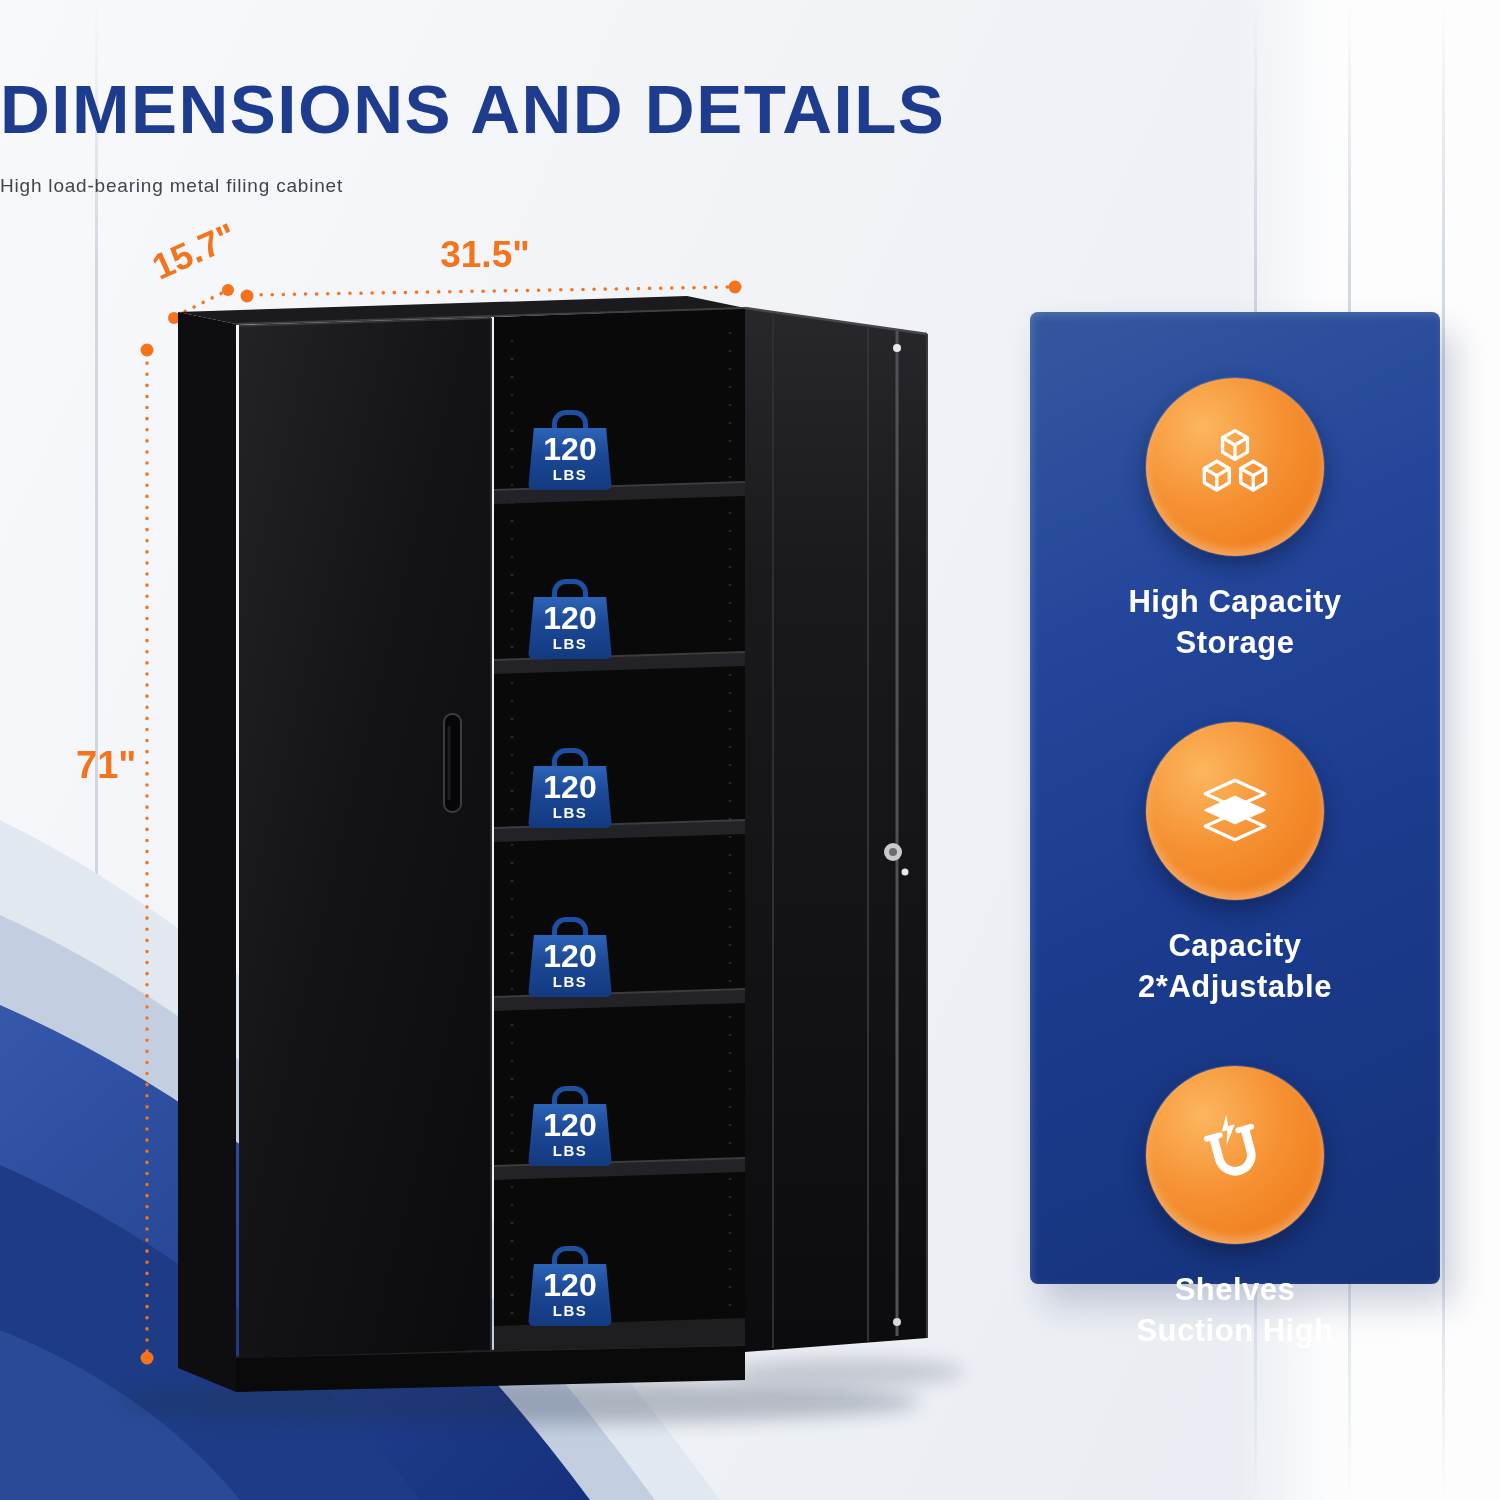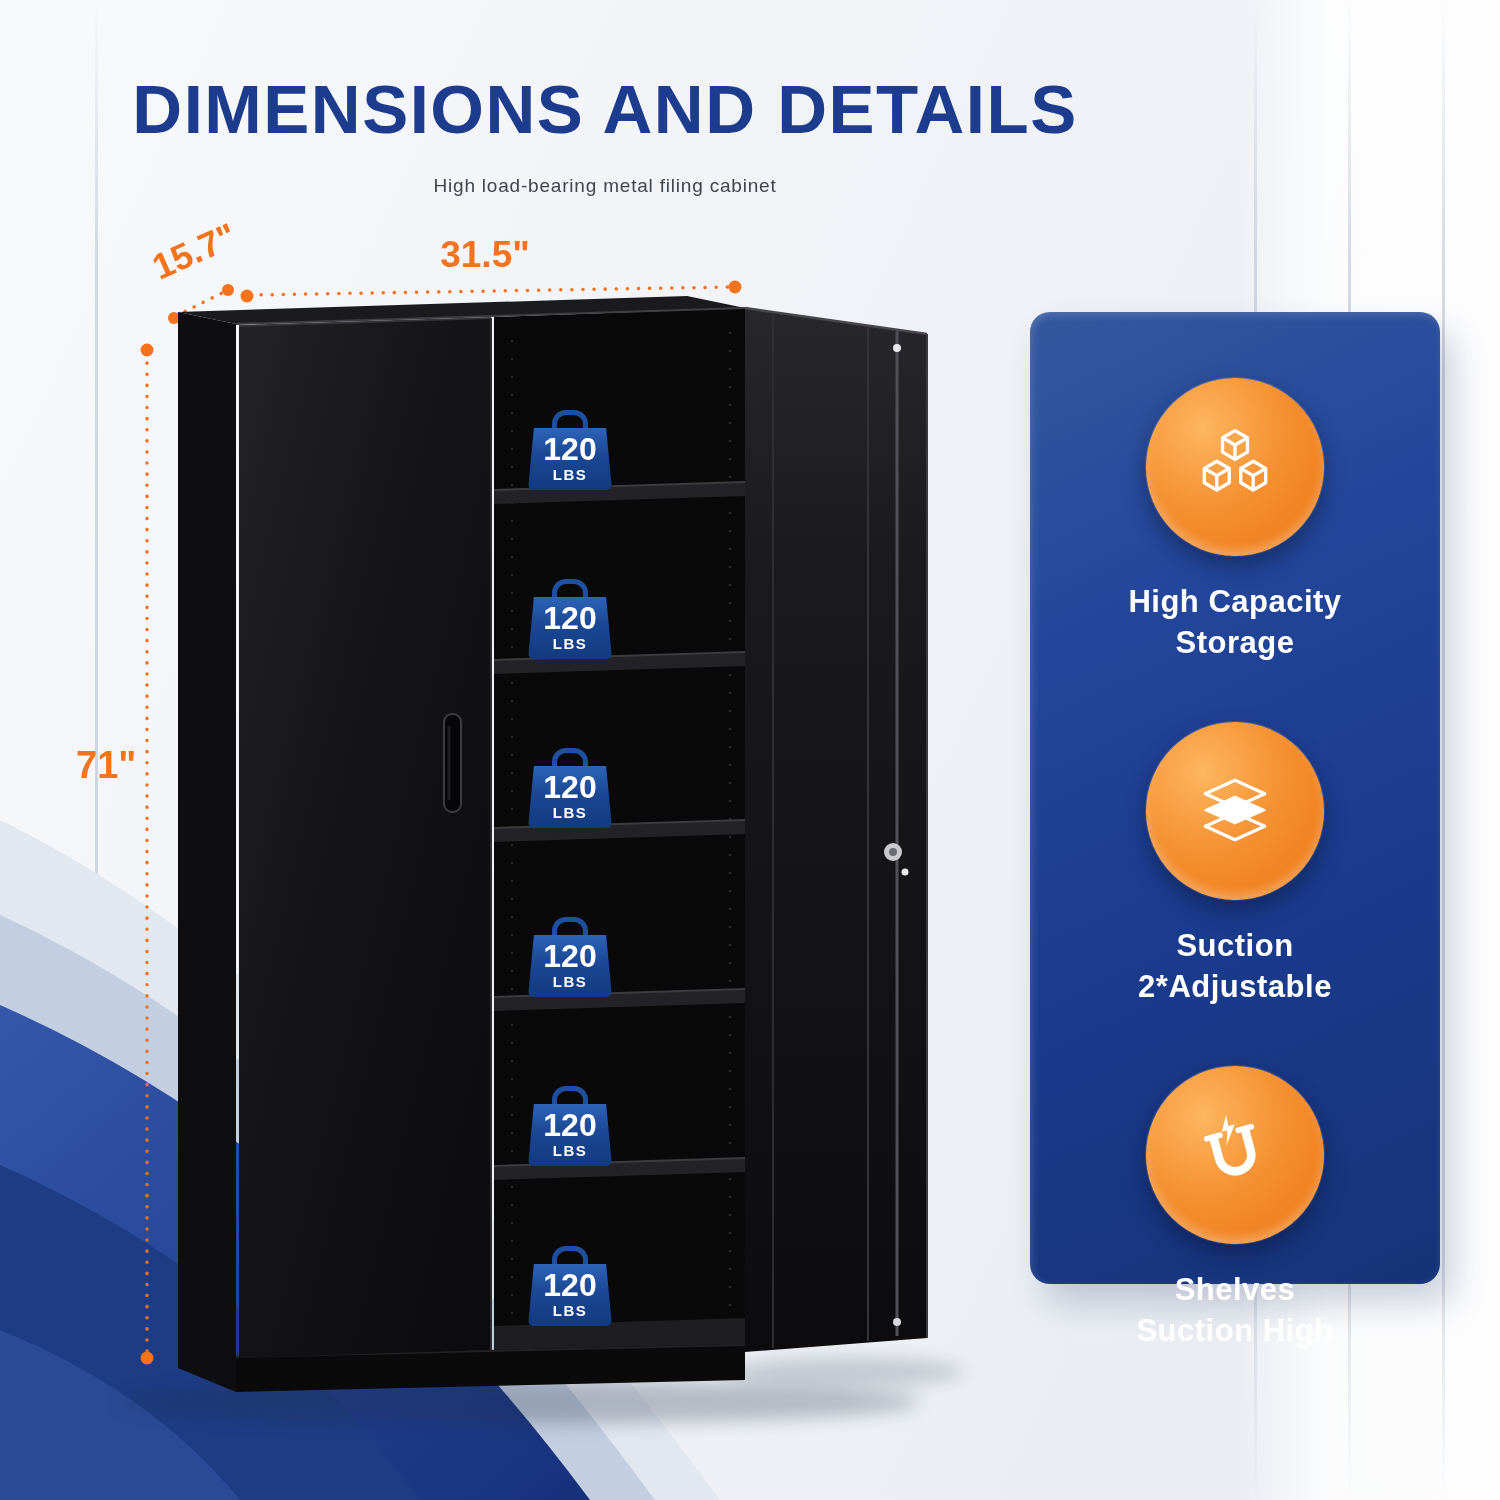--- a/index.html
+++ b/index.html
@@ -7,41 +7,41 @@
     position:relative;width:1500px;height:1500px;overflow:hidden;
     background:linear-gradient(115deg,#f8f9fb 0%,#f1f3f7 40%,#e7ebf1 100%);
     font-family:"Liberation Sans",sans-serif;
   }
   
   .right-wall{position:absolute;top:0;right:0;width:265px;height:100%;
     background:linear-gradient(90deg,rgba(255,255,255,0) 0%,rgba(255,255,255,.85) 35%,#fdfdfe 100%);}
   .wall-stripe{position:absolute;top:0;bottom:0;width:3px;
     background:linear-gradient(180deg,rgba(176,188,205,0) 0%,rgba(170,183,201,.5) 18%,rgba(170,183,201,.5) 82%,rgba(176,188,205,0) 100%);}
   
-  .header{position:absolute;left:0;top:70px;width:1210px;text-align:center;z-index:3;}
+  .header{position:absolute;left:0;top:70px;width:1210px;z-index:3;}
   .title{font-size:69px;font-weight:800;letter-spacing:1.5px;color:#1e3c8e;}
   .subtitle{margin-top:26px;font-size:19px;font-weight:500;letter-spacing:.8px;color:#40454c;}
   
   .scene{position:absolute;left:0;top:0;width:1500px;height:1500px;z-index:1;}
   
   .dim{position:absolute;z-index:3;color:#f4731c;font-weight:bold;font-size:36px;}
   .dim-depth{left:146px;top:250px;transform:rotate(-24deg);transform-origin:left top;}
   .dim-width{left:385px;top:234px;width:200px;text-align:center;font-size:37px;}
   .dim-height{left:76px;top:744px;font-size:38px;}
   
   .badge{position:absolute;left:528px;width:84px;text-align:center;z-index:3;}
   .badge-handle{width:26px;height:15px;margin:0 auto -2px auto;border:5px solid #1e4fa0;
     border-bottom:none;border-radius:14px 14px 0 0;}
   .badge-body{background:linear-gradient(180deg,#2d64b8 0%,#1b4794 45%,#123a80 100%);
     clip-path:polygon(7% 0,93% 0,100% 100%,0 100%);border-radius:6px;padding:5px 0 7px 0;}
   .badge-value{color:#fff;font-weight:bold;font-size:32px;line-height:1.05;}
   .badge-unit{color:#fff;font-weight:bold;font-size:15px;letter-spacing:1.5px;line-height:1.1;}
   
   .features-panel{position:absolute;left:1030px;top:312px;width:410px;height:972px;z-index:2;
-    border-radius:20px;box-sizing:border-box;padding-top:66px;
+    border-radius:8px;box-sizing:border-box;padding-top:66px;
     background:linear-gradient(155deg,#34589f 0%,#24479b 28%,#1a3a8c 62%,#163379 100%);
     box-shadow:inset 2px 3px 8px rgba(255,255,255,.16),14px 20px 34px rgba(35,55,100,.22);}
   .feature{text-align:center;}
   .feature + .feature{margin-top:58px;}
   .feature-circle{width:178px;height:178px;border-radius:50%;margin:0 auto;
     display:flex;align-items:center;justify-content:center;
     background:radial-gradient(circle at 32% 28%,#fcb65e 0%,#f59133 45%,#ec7410 100%);
     box-shadow:0 10px 22px rgba(8,18,48,.45),inset 0 -6px 10px rgba(255,255,255,.28),0 0 0 1px rgba(255,255,255,.18);}
   .feature-circle svg{width:92px;height:92px;}
   .feature-label{margin-top:26px;color:#ffffff;font-size:31px;font-weight:600;
@@ -231,21 +231,21 @@
 
     <div class="feature">
       <div class="feature-circle">
         <svg viewBox="0 0 96 96" stroke-linejoin="round">
           <path d="M48,16 L79,30 L48,44 L17,30 Z" fill="none" stroke="#ffffff" stroke-width="3.5"></path>
           <path d="M48,50 L79,64 L48,78 L17,64 Z" fill="none" stroke="#ffffff" stroke-width="3.5"></path>
           <path d="M48,33 L79,47 L48,61 L17,47 Z" fill="#ffffff" stroke="#ffffff" stroke-width="2"></path>
         </svg>
       </div>
       <div class="feature-label">
-        <div>Suction</div>
+        <div>Capacity</div>
         <div>2*Adjustable</div>
       </div>
     </div>
 
     <div class="feature">
       <div class="feature-circle">
         <svg viewBox="0 0 96 96">
           <g transform="rotate(-15 48 48)" fill="none" stroke="#ffffff" stroke-linecap="round">
             <path d="M31,26 L31,48 A17,17 0 0 0 65,48 L65,26" stroke-width="9"></path>
             <line x1="24" y1="24" x2="38" y2="24" stroke-width="6"></line>

